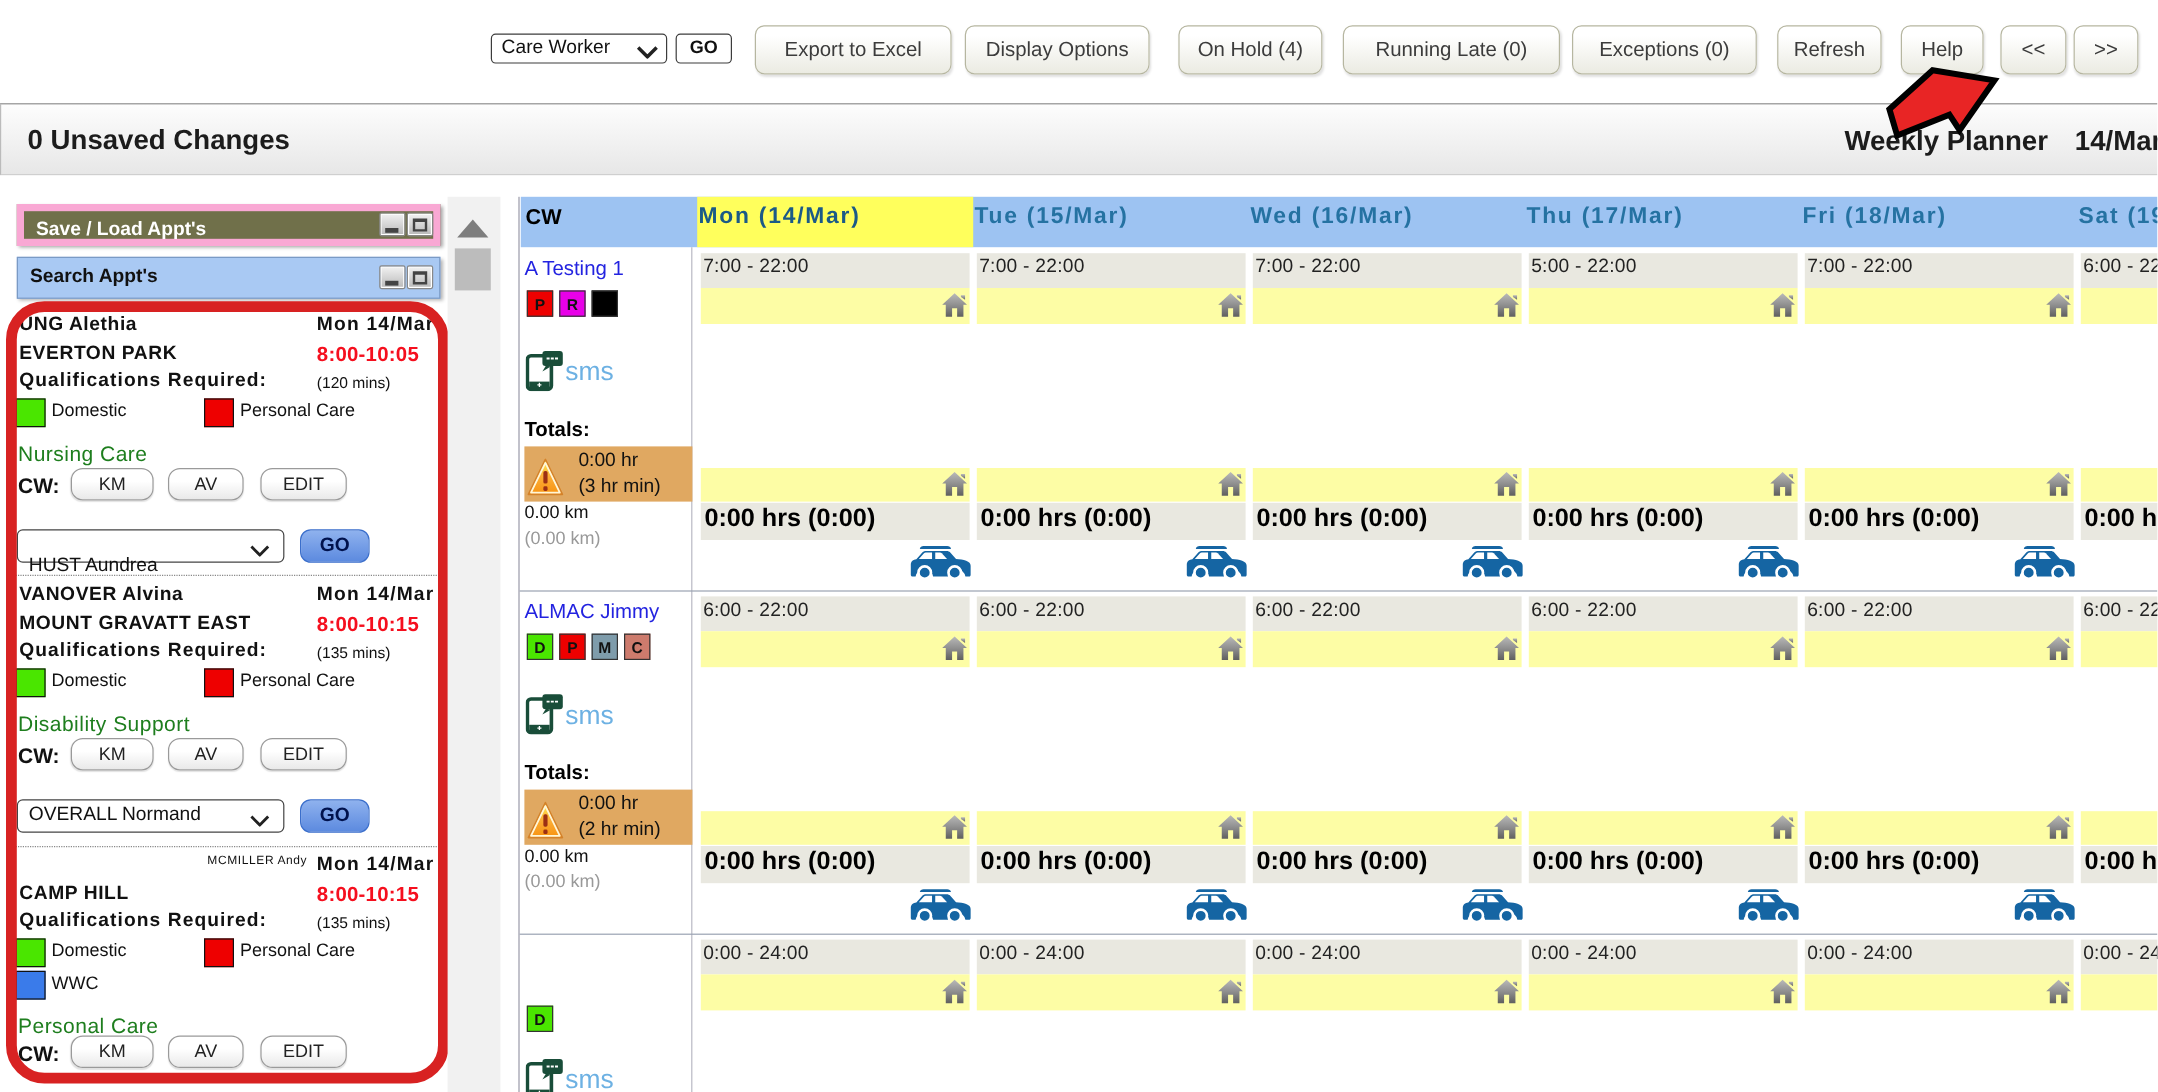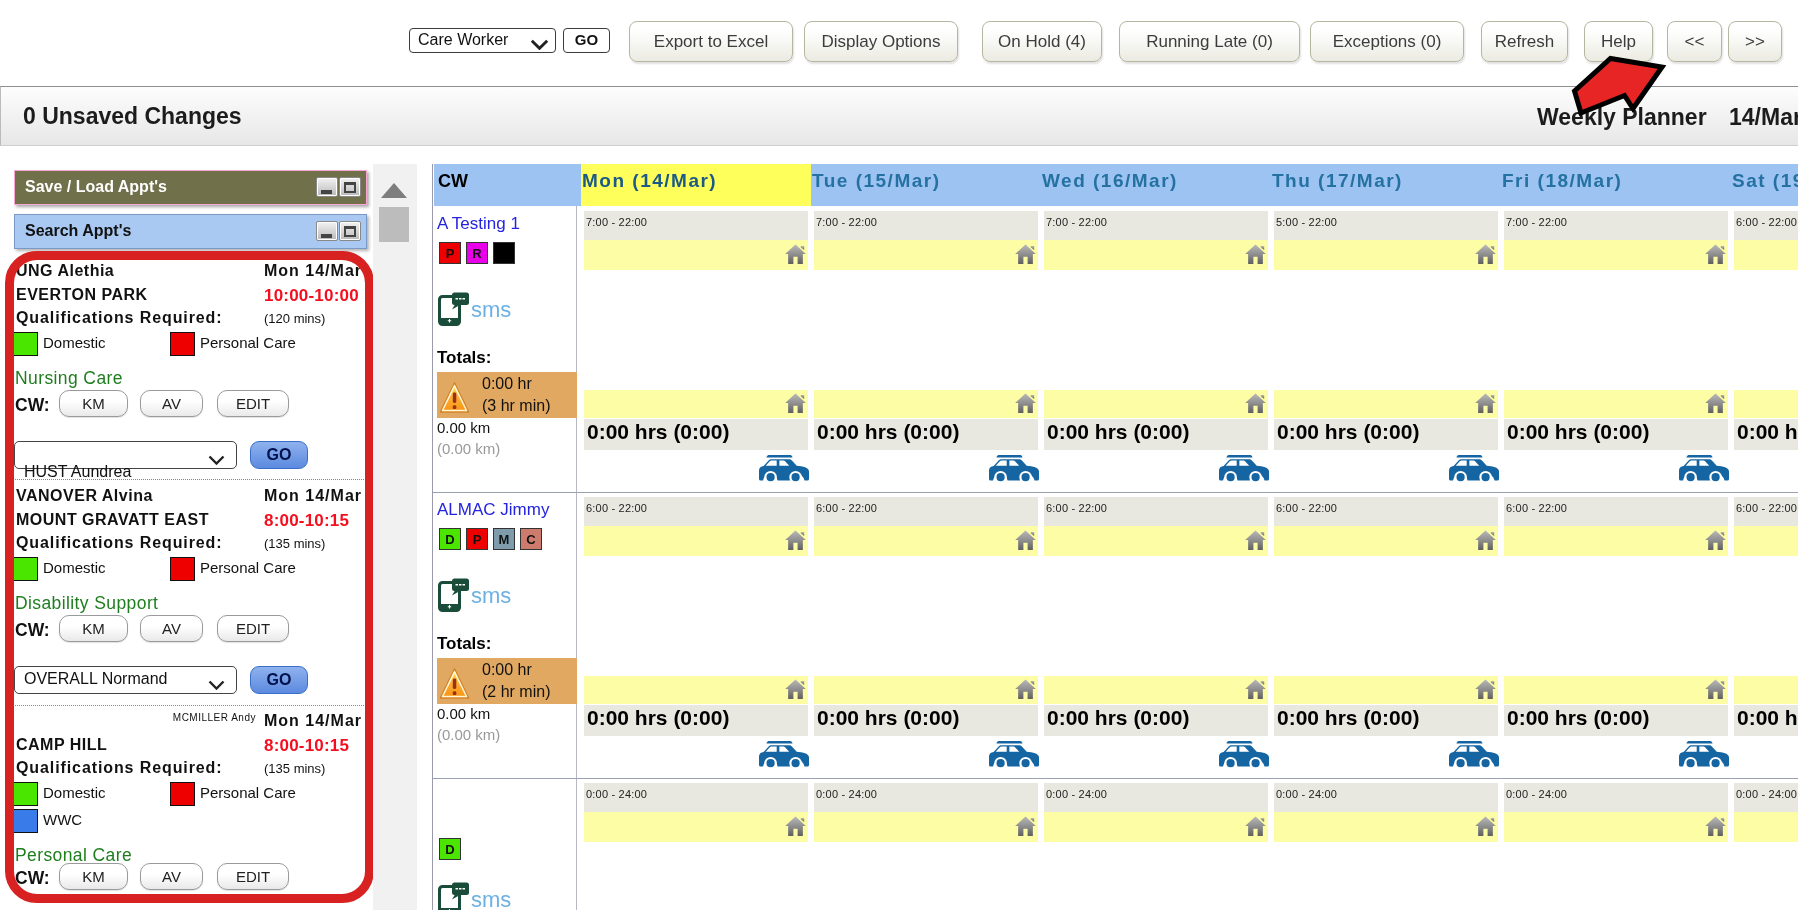--- a/index.html
+++ b/index.html
@@ -1,21 +1,21 @@
 <!DOCTYPE html>
 <html><head><meta charset="utf-8">
 <style>
 * { margin:0; padding:0; box-sizing:border-box; }
 body { font-family:"Liberation Sans", sans-serif; background:#fff; }
 #page { position:relative; width:1798px; height:910px; overflow:hidden; background:#fff; }
 .abs { position:absolute; }
 .toolbtn { position:absolute; top:21px; height:41px; border:1px solid #b6b6a0; border-radius:8px;
   background:linear-gradient(#ffffff 20%,#ebebe2); color:#3c3c3c; font-size:17px; text-align:center;
   box-shadow:1px 2px 2px rgba(0,0,0,0.12); }
-.gband { position:absolute; background:#e9e8e0; color:#222; font-size:11px; letter-spacing:0.2px; }
+.gband { position:absolute; background:#e9e8e0; color:#222; font-size:16px; letter-spacing:0.2px; }
 .yband { position:absolute; background:#fdfda5; }
 .tgband { position:absolute; background:#e9e8e0; color:#000; font-size:21px; font-weight:bold; }
 .sq { position:absolute; width:22px; height:22px; border:1px solid #333; font-size:13px; color:#111;
   text-align:center; line-height:21px; font-weight:bold;}
 .ssq { position:absolute; width:25px; height:24px; border:1.5px solid #111; }
 .card-b { position:absolute; height:27px; border:1.5px solid #9a9a9a; border-radius:10px;
   background:linear-gradient(#ffffff 40%,#e9e9e9); color:#222; font-size:15px; text-align:center;
   box-shadow:0 1px 1px rgba(0,0,0,0.12); }
 .dotted { position:absolute; border-top:1px dotted #888; }
 </style></head>
@@ -38,42 +38,42 @@
 <div class="toolbtn" style="left:1584px;width:69px;line-height:39px;">Help</div>
 <div class="toolbtn" style="left:1667px;width:55px;line-height:39px;">&lt;&lt;</div>
 <div class="toolbtn" style="left:1728px;width:54px;line-height:39px;">&gt;&gt;</div>
 <div class="abs" style="left:0;top:86px;width:1798px;height:60px;border-top:1px solid #8f8f8f;border-bottom:1px solid #cfcfcf;border-left:1px solid #bbb;background:linear-gradient(#fdfdfd,#e7e7e7);"></div>
 <div class="abs" style="left:23px;top:103px;font-size:23px;font-weight:bold;color:#1c1c1c;">0 Unsaved Changes</div>
 <div class="abs" style="left:1537px;top:104px;font-size:23px;font-weight:bold;color:#1c1c1c;">Weekly Planner</div>
 <div class="abs" style="left:1729px;top:104px;font-size:23px;font-weight:bold;color:#1c1c1c;white-space:nowrap;">14/Mar/2022</div>
 <svg class="abs" style="left:1550px;top:38px;" width="130" height="90" viewBox="0 0 130 90">
 <polygon points="24.5,53 60.5,20.5 112,29 83,70.5 74.5,57.5 31,75" fill="#e82525" stroke="#000" stroke-width="5" stroke-linejoin="miter"></polygon>
 </svg>
-<div class="abs" style="left:14px;top:170px;width:353px;height:35px;background:#70704a;border:1px solid #f9a8d4;box-shadow:2px 2px 3px rgba(0,0,0,0.35);">
+<div class="abs" style="left:14px;top:170px;width:353px;height:35px;background:#70704a;border:6px solid #f9a8d4;box-shadow:2px 2px 3px rgba(0,0,0,0.35);">
 <span class="abs" style="left:10px;top:7px;color:#fff;font-size:16px;font-weight:bold;">Save / Load Appt's</span>
     </div>
 <div class="abs" style="left:316px;top:177px;width:22px;height:20px;border:1px solid #888;border-radius:2px;background:linear-gradient(#f2f2f2,#b9b9b9);box-shadow:inset 0 0 0 1px #fff;">
 <div class="abs" style="left:4px;top:12px;width:11px;height:4px;background:#444;"></div>
     </div>
 <div class="abs" style="left:339px;top:177px;width:22px;height:20px;border:1px solid #888;border-radius:2px;background:linear-gradient(#f2f2f2,#b9b9b9);box-shadow:inset 0 0 0 1px #fff;">
 <div class="abs" style="left:4px;top:4px;width:12px;height:11px;border:2px solid #444;border-top-width:3px;"></div>
     </div>
 <div class="abs" style="left:14px;top:214px;width:353px;height:35px;background:#a9c9f3;border:1px solid #7a9ac5;box-shadow:2px 2px 3px rgba(0,0,0,0.3);">
 <span class="abs" style="left:10px;top:7px;color:#111;font-size:16px;font-weight:bold;">Search Appt's</span>
     </div>
 <div class="abs" style="left:316px;top:221px;width:22px;height:20px;border:1px solid #888;border-radius:2px;background:linear-gradient(#f2f2f2,#b9b9b9);box-shadow:inset 0 0 0 1px #fff;">
 <div class="abs" style="left:4px;top:12px;width:11px;height:4px;background:#444;"></div>
     </div>
 <div class="abs" style="left:339px;top:221px;width:22px;height:20px;border:1px solid #888;border-radius:2px;background:linear-gradient(#f2f2f2,#b9b9b9);box-shadow:inset 0 0 0 1px #fff;">
 <div class="abs" style="left:4px;top:4px;width:12px;height:11px;border:2px solid #444;border-top-width:3px;"></div>
     </div>
 <div class="abs" style="left:16px;top:262px;width:240px;font-size:16px;font-weight:bold;letter-spacing:0.5px;color:#111;white-space:nowrap;">UNG Alethia</div>
     <div class="abs" style="left:264px;top:262px;font-size:16px;font-weight:bold;letter-spacing:1px;color:#111;white-space:nowrap;">Mon 14/Mar</div>
     <div class="abs" style="left:16px;top:286px;font-size:16px;font-weight:bold;letter-spacing:0.5px;color:#111;white-space:nowrap;">EVERTON PARK</div>
-    <div class="abs" style="left:264px;top:286px;font-size:17px;font-weight:bold;letter-spacing:0.2px;color:#f50f1e;white-space:nowrap;">10:00-10:00</div>
+    <div class="abs" style="left:264px;top:286px;font-size:17px;font-weight:bold;letter-spacing:0.2px;color:#f50f1e;white-space:nowrap;">8:00-10:05</div>
     <div class="abs" style="left:16px;top:309px;font-size:16px;font-weight:bold;letter-spacing:0.9px;color:#111;white-space:nowrap;">Qualifications Required:</div>
     <div class="abs" style="left:264px;top:311px;font-size:13px;color:#111;white-space:nowrap;">(120 mins)</div>
     <div class="ssq" style="left:13px;top:332px;background:#4ae600;"></div>
     <div class="abs" style="left:43px;top:334px;font-size:15px;color:#111;">Domestic</div>
     <div class="ssq" style="left:170px;top:332px;background:#ee0000;"></div>
     <div class="abs" style="left:200px;top:334px;font-size:15px;color:#111;">Personal Care</div>
     <div class="abs" style="left:15px;top:368px;font-size:17.5px;color:#1e7e1e;letter-spacing:0.4px;white-space:nowrap;">Nursing Care</div>
     <div class="abs" style="left:15px;top:395px;font-size:17.5px;font-weight:bold;color:#111;">CW:</div>
     <div class="card-b" style="left:59px;top:390px;width:69px;line-height:25px;">KM</div>
     <div class="card-b" style="left:140px;top:390px;width:63px;line-height:25px;">AV</div>

